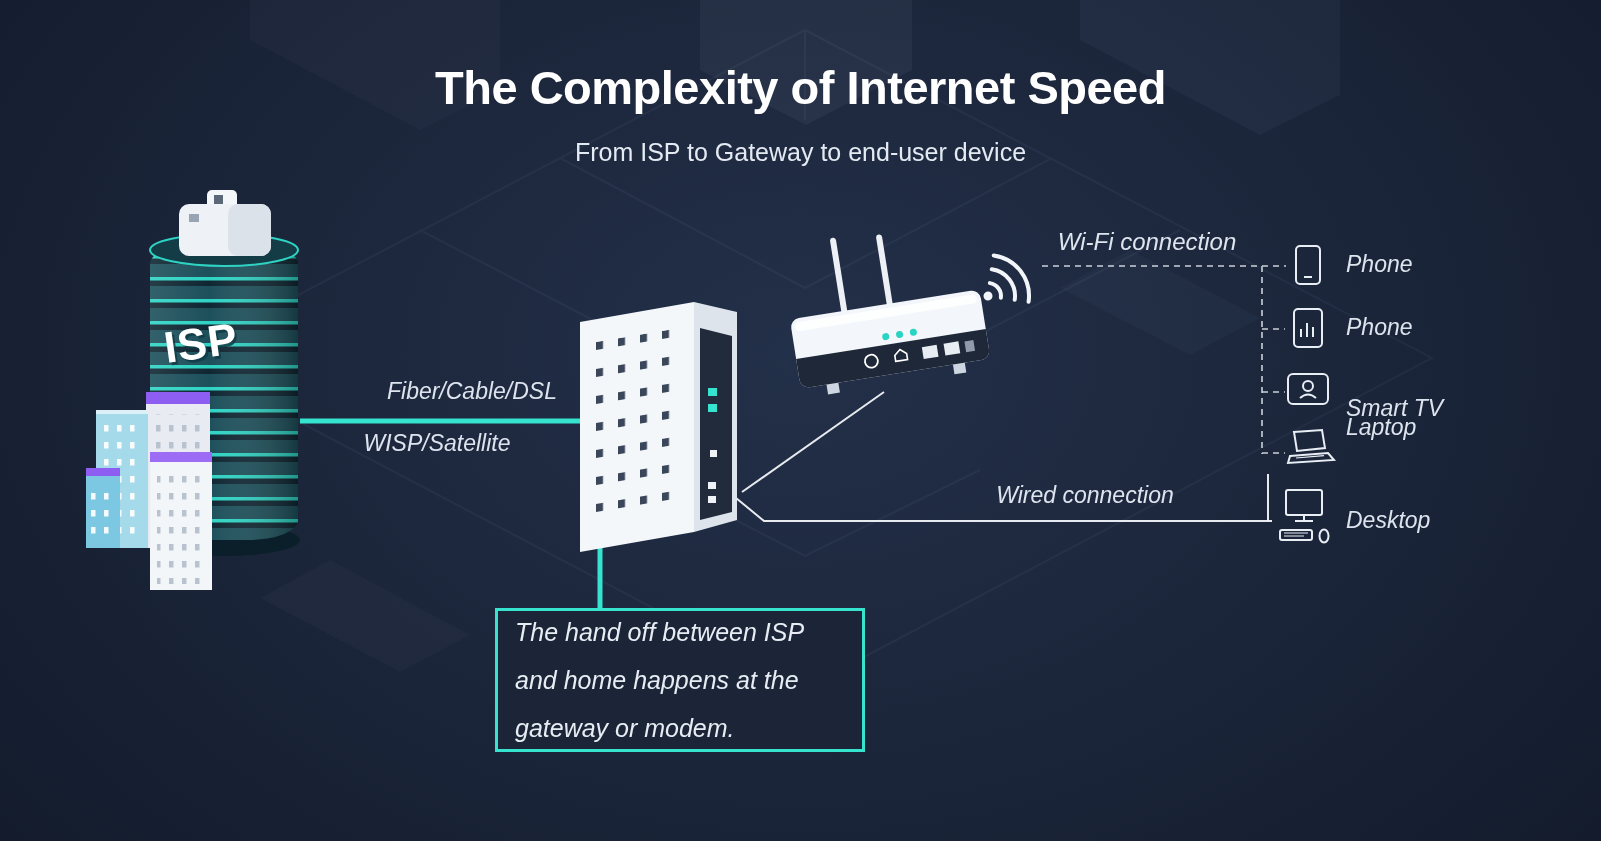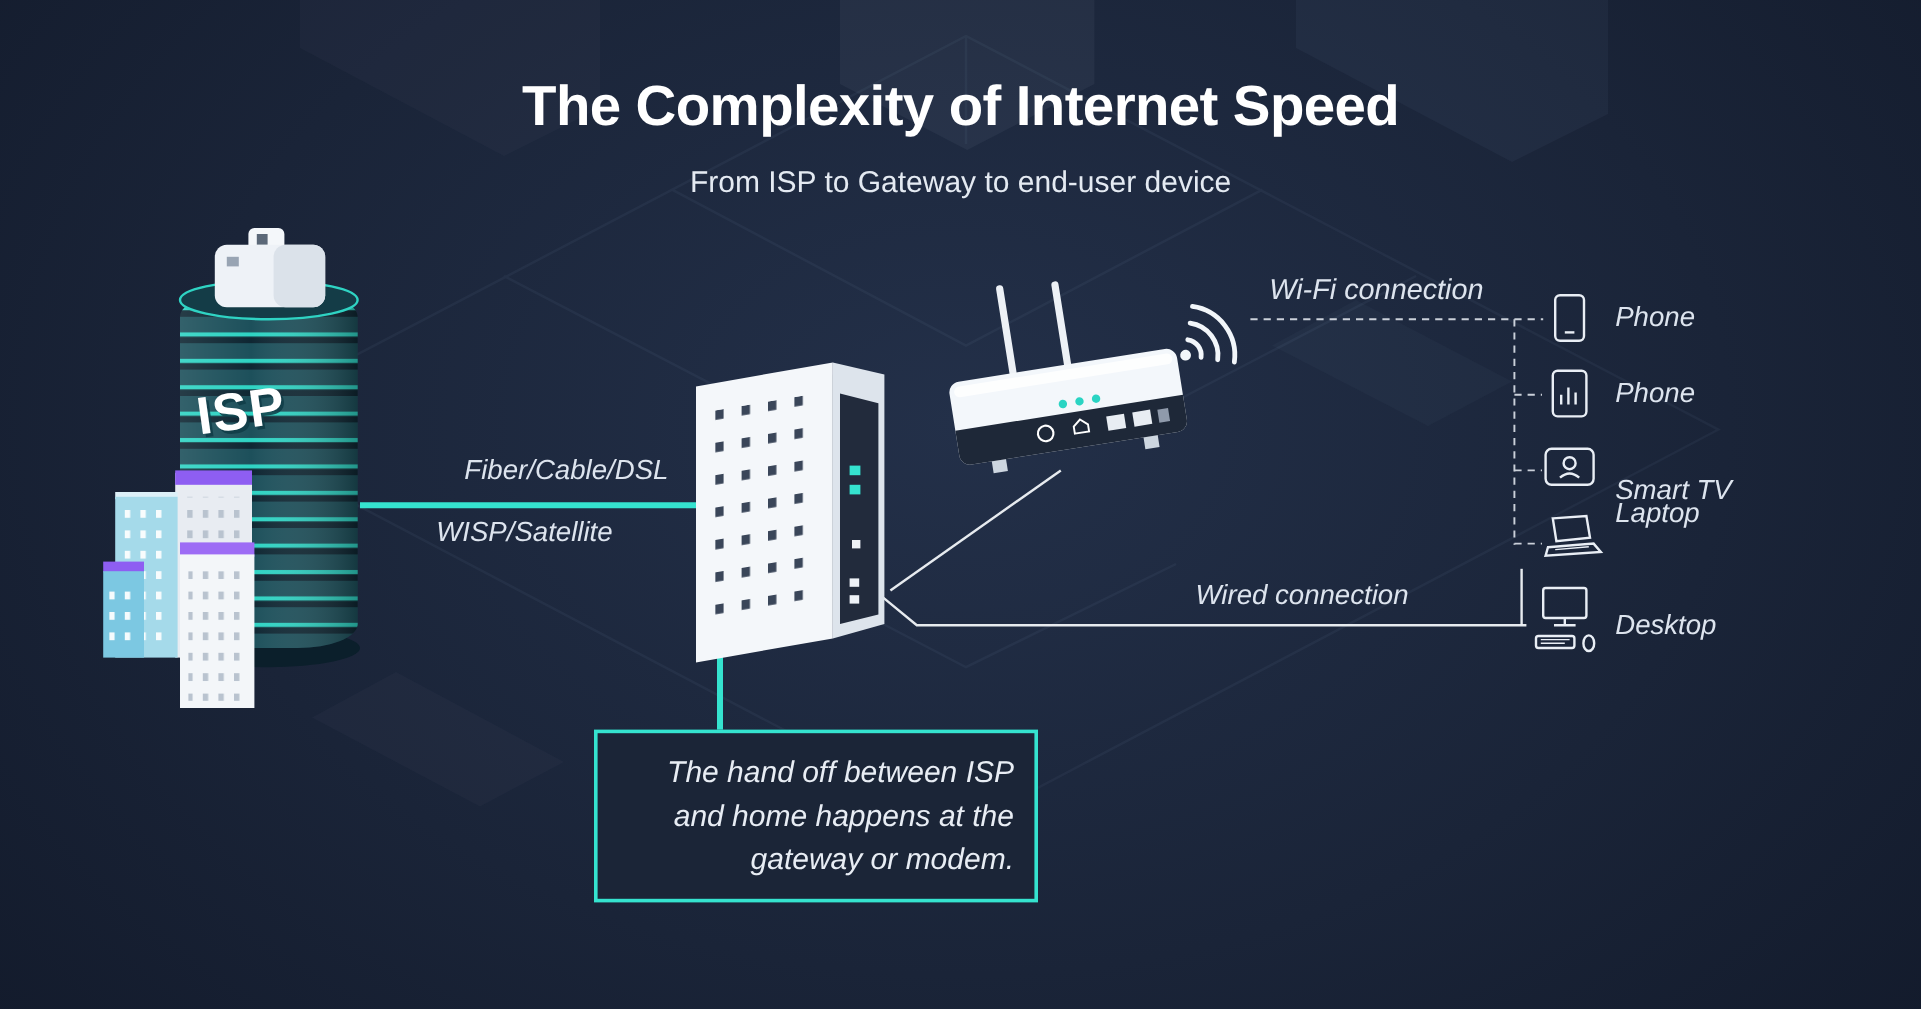--- a/index.html
+++ b/index.html
@@ -31,22 +31,22 @@
   .wifi-lbl{left:1022px;top:228px;width:250px;text-align:center;}
   .wired-lbl{left:960px;top:482px;width:250px;text-align:center;}
   .dev-lbl{left:1346px;width:180px;text-align:left;}
   .dev-0{top:251px;} .dev-1{top:314px;} .dev-2{top:378px;margin-top:17px;} .dev-3{top:414px;} .dev-4{top:507px;}
   .callout{
     position:absolute;left:495px;top:608px;width:370px;height:144px;
     box-sizing:border-box;border:3px solid #35e3cf;background:#1b2537;
     display:flex;align-items:center;justify-content:center;
   }
   .callout p{
-    margin:0;max-width:330px;text-align:right;
-    font-style:italic;font-size:25px;line-height:36px;color:#e8edf4;font-weight:400;
+    margin:0;max-width:330px;text-align:left;
+    font-style:italic;font-size:25px;line-height:48px;color:#e8edf4;font-weight:400;
   }
 </style>
 </head>
 <body>
 
 <div class="canvas">
 
   <svg class="scene" width="1601" height="841" viewBox="0 0 1601 841">
     <defs>
       <pattern id="towerStripes" width="12" height="22" patternUnits="userSpaceOnUse">

